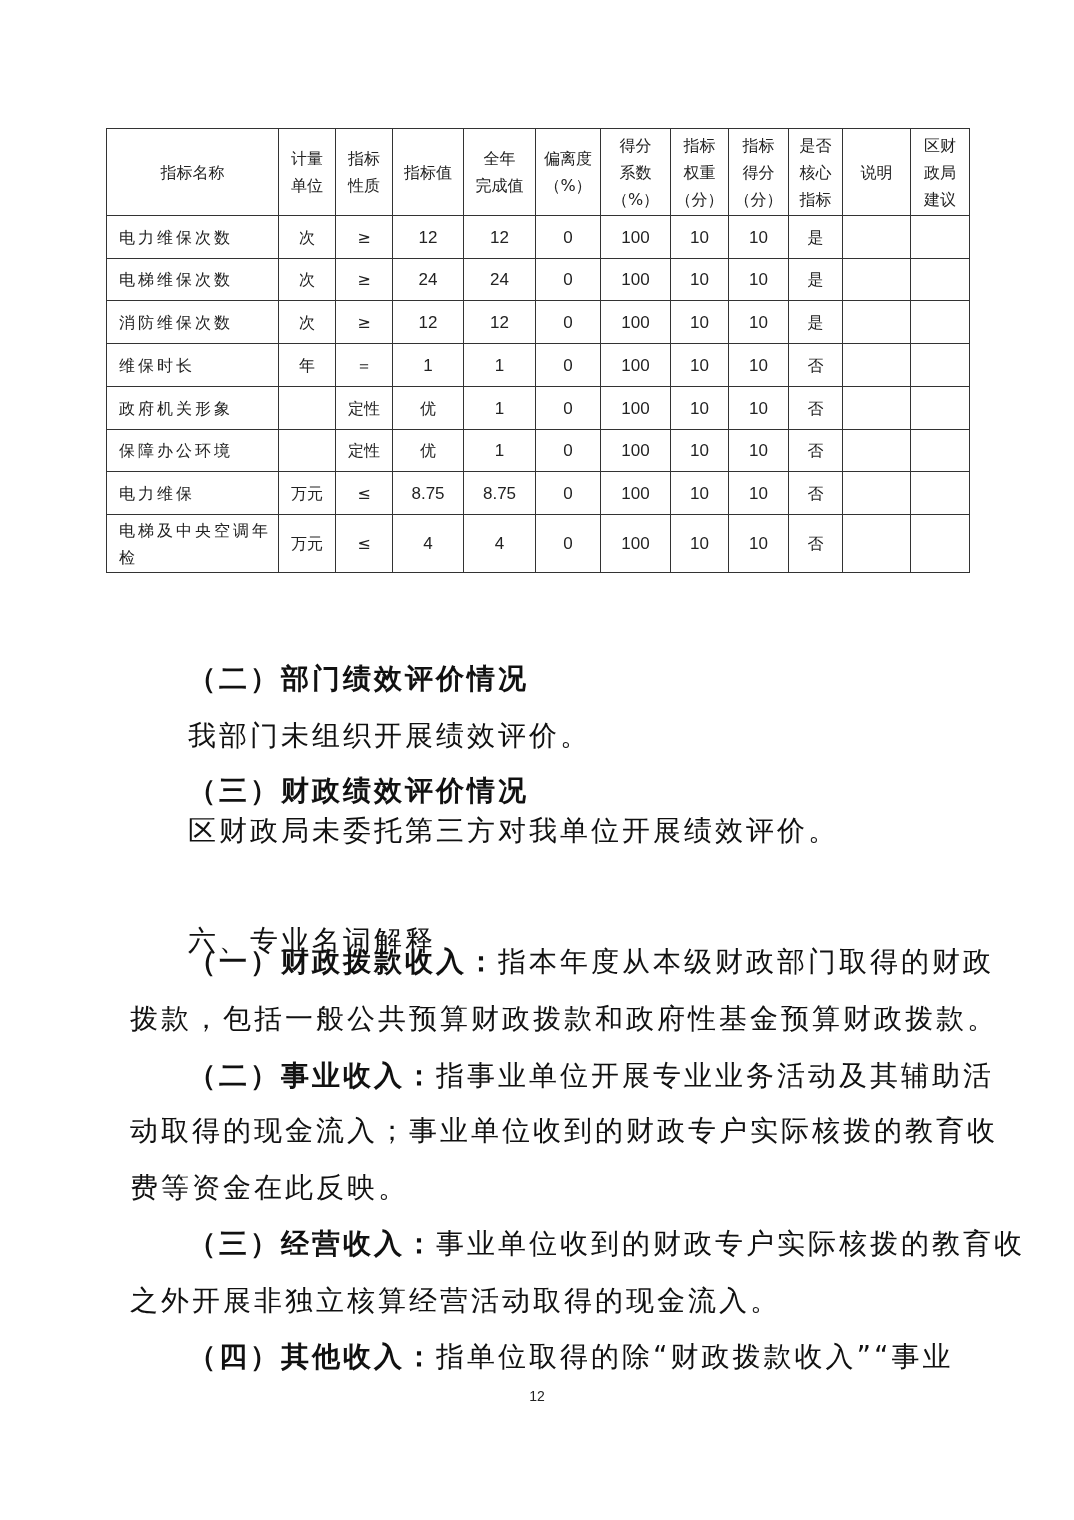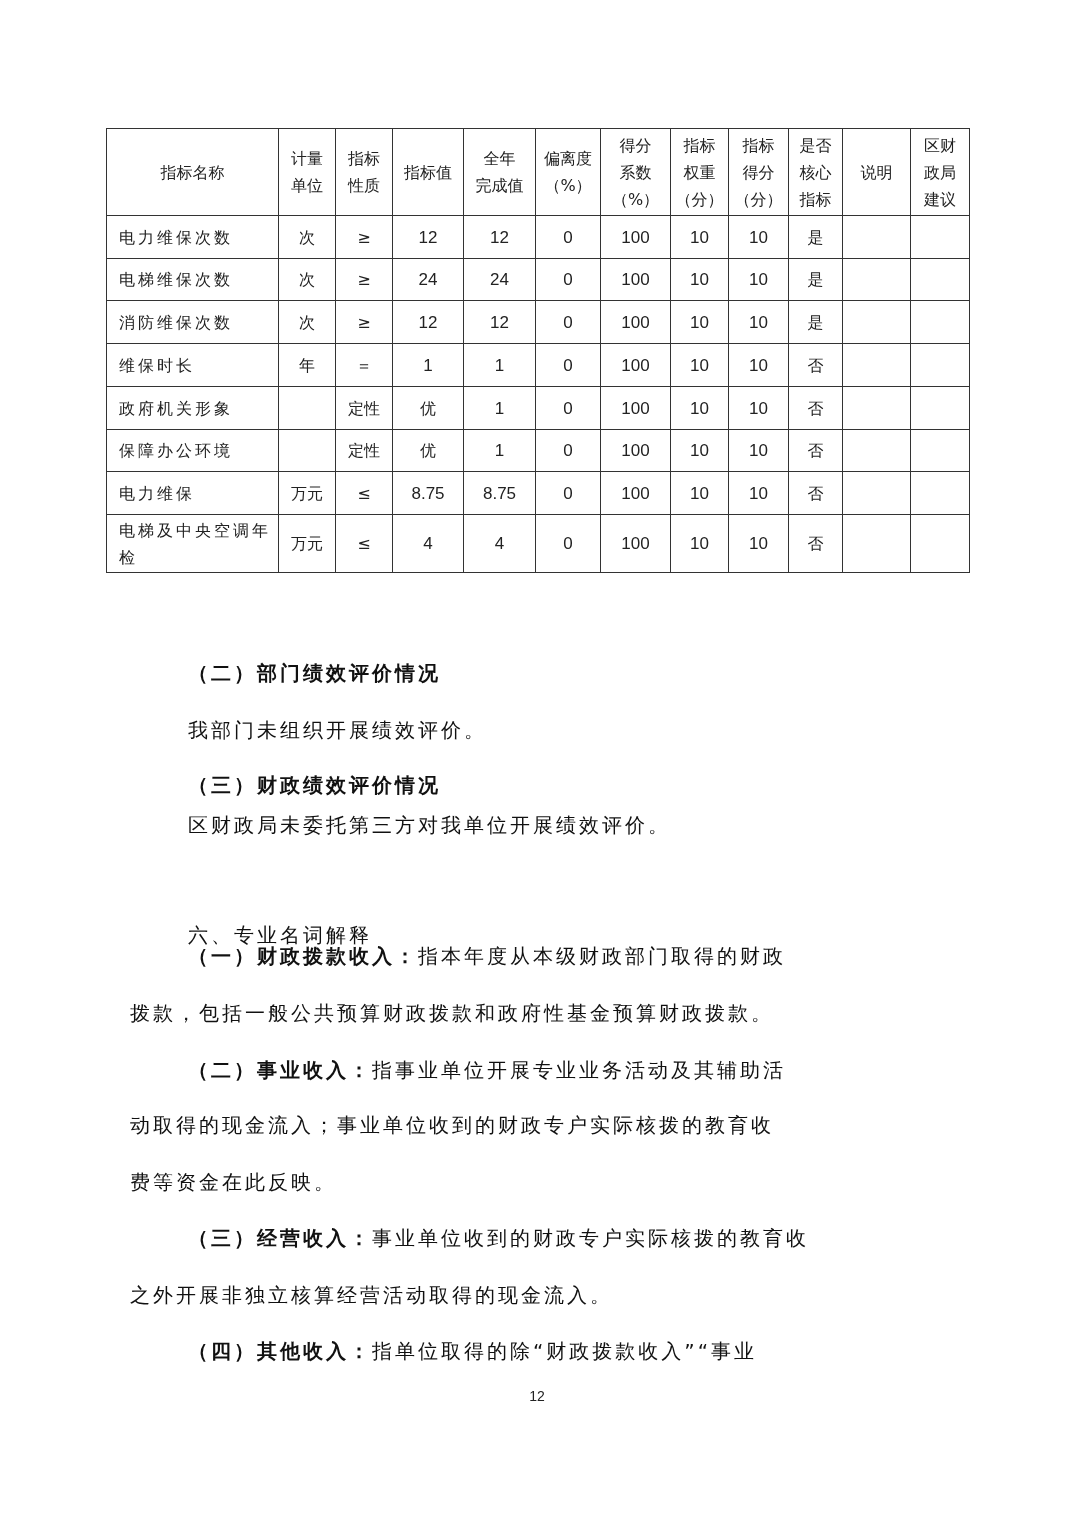--- a/index.html
+++ b/index.html
@@ -7,21 +7,21 @@
          font-family: "DejaVu Sans", sans-serif; color: #000; }
   .perf-table { position: absolute; left: 106px; top: 128px; border-collapse: collapse;
                 table-layout: fixed; width: 863px; }
   .perf-table td, .perf-table th { border: 1.5px solid #333; padding: 0; text-align: center;
                 vertical-align: middle; font-weight: normal; font-size: 16px; line-height: 27px;
                 color: #222; }
   .perf-table th { height: 86px; }
   .perf-table td.name { text-align: left; padding-left: 12px; letter-spacing: 3px; }
   .perf-table td.num { font-family: "Liberation Sans", sans-serif; font-size: 17px; }
   .perf-table th span { display: block; }
-  .para { position: absolute; left: 130px; width: 820px; font-size: 20px; letter-spacing: 3px;
+  .para { position: absolute; left: 130px; width: 820px; font-size: 28px; letter-spacing: 3px;
           color: #111; white-space: nowrap; }
   .b { font-weight: bold; }
   .pnum { position: absolute; left: 0; width: 1074px; top: 1388px; text-align: center;
           font-size: 14px; font-family: "Liberation Sans", sans-serif; color: #222; }
 </style>
 </head>
 <body>
 
 <table class="perf-table">
   <colgroup>

